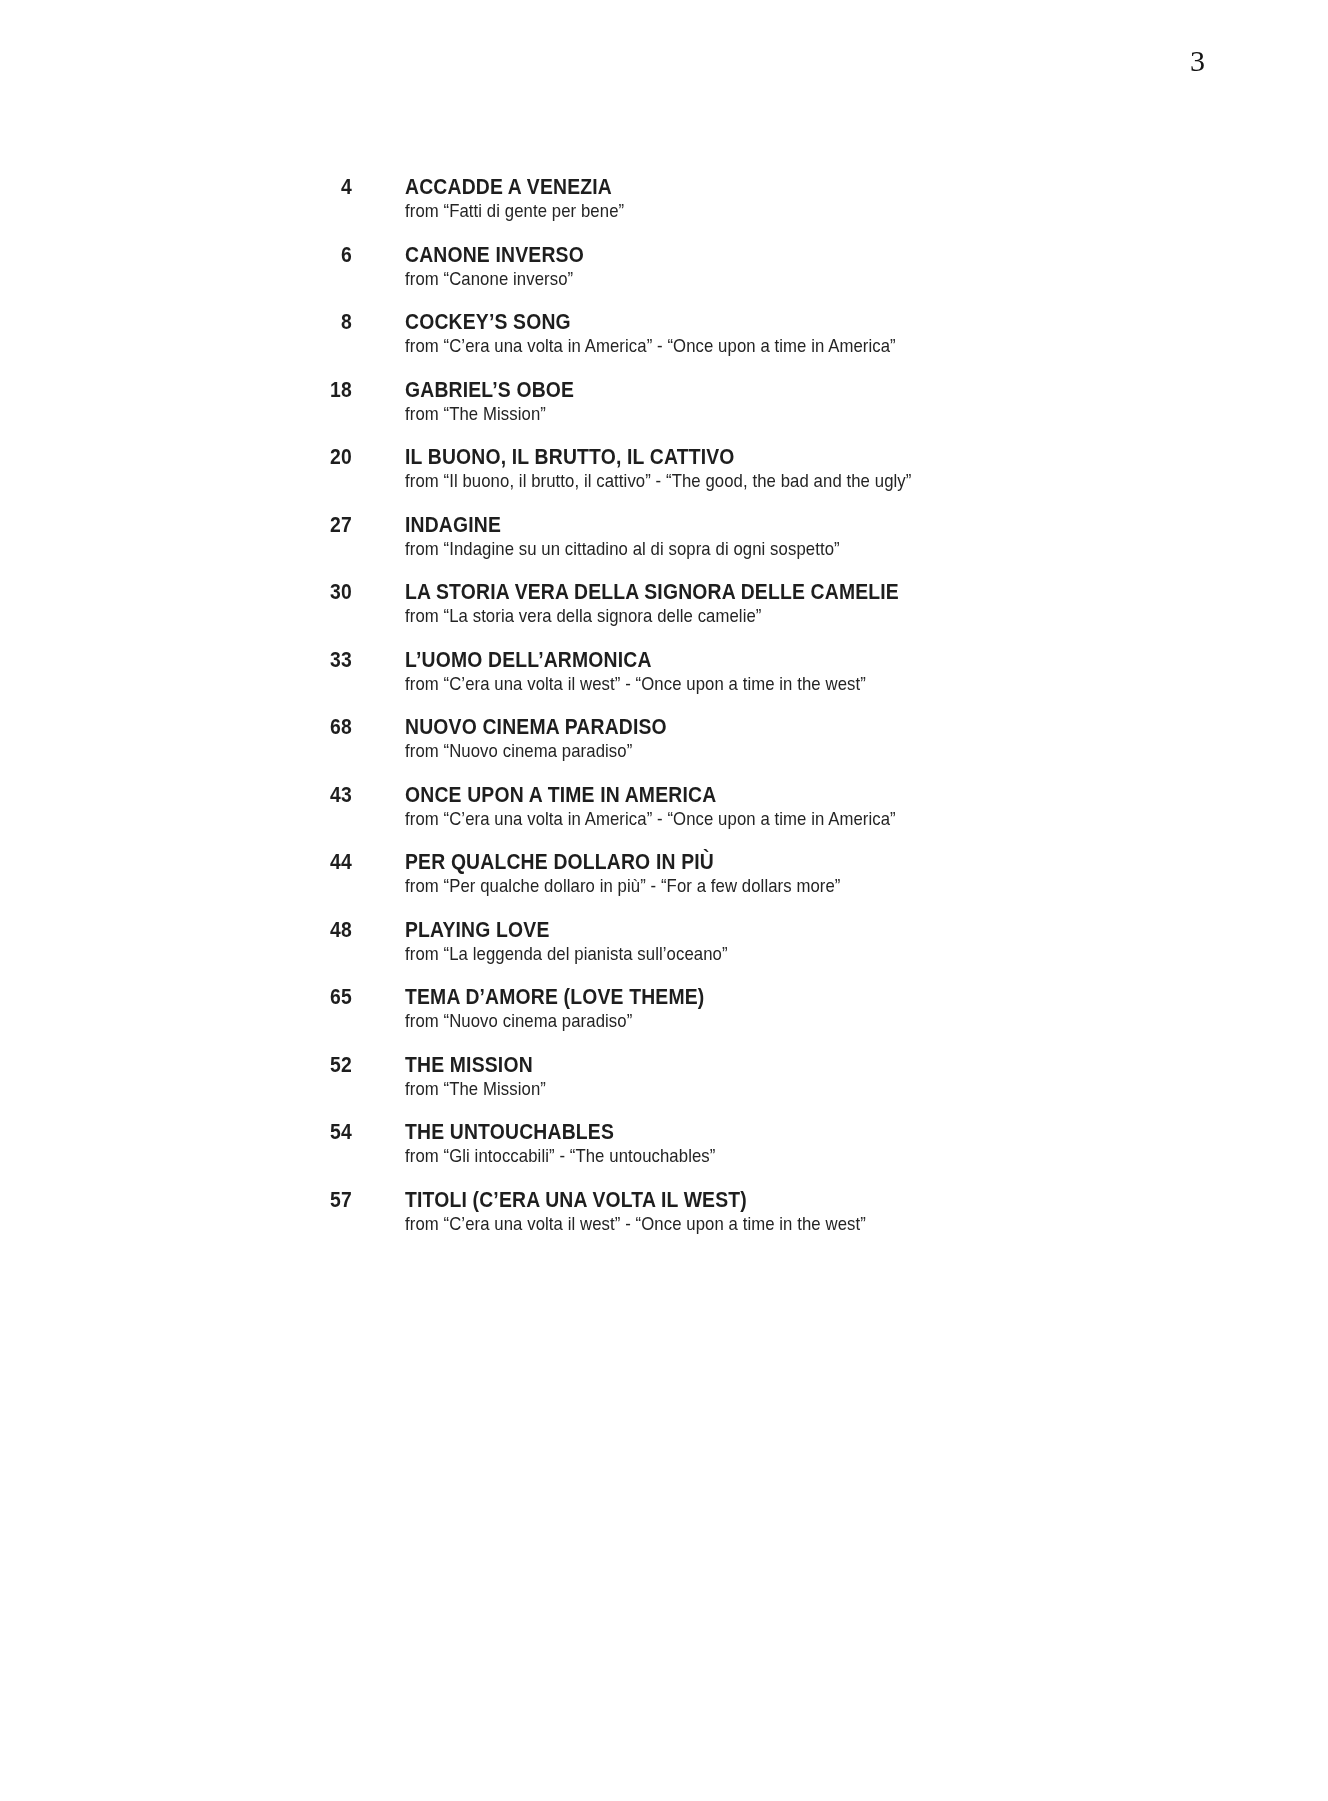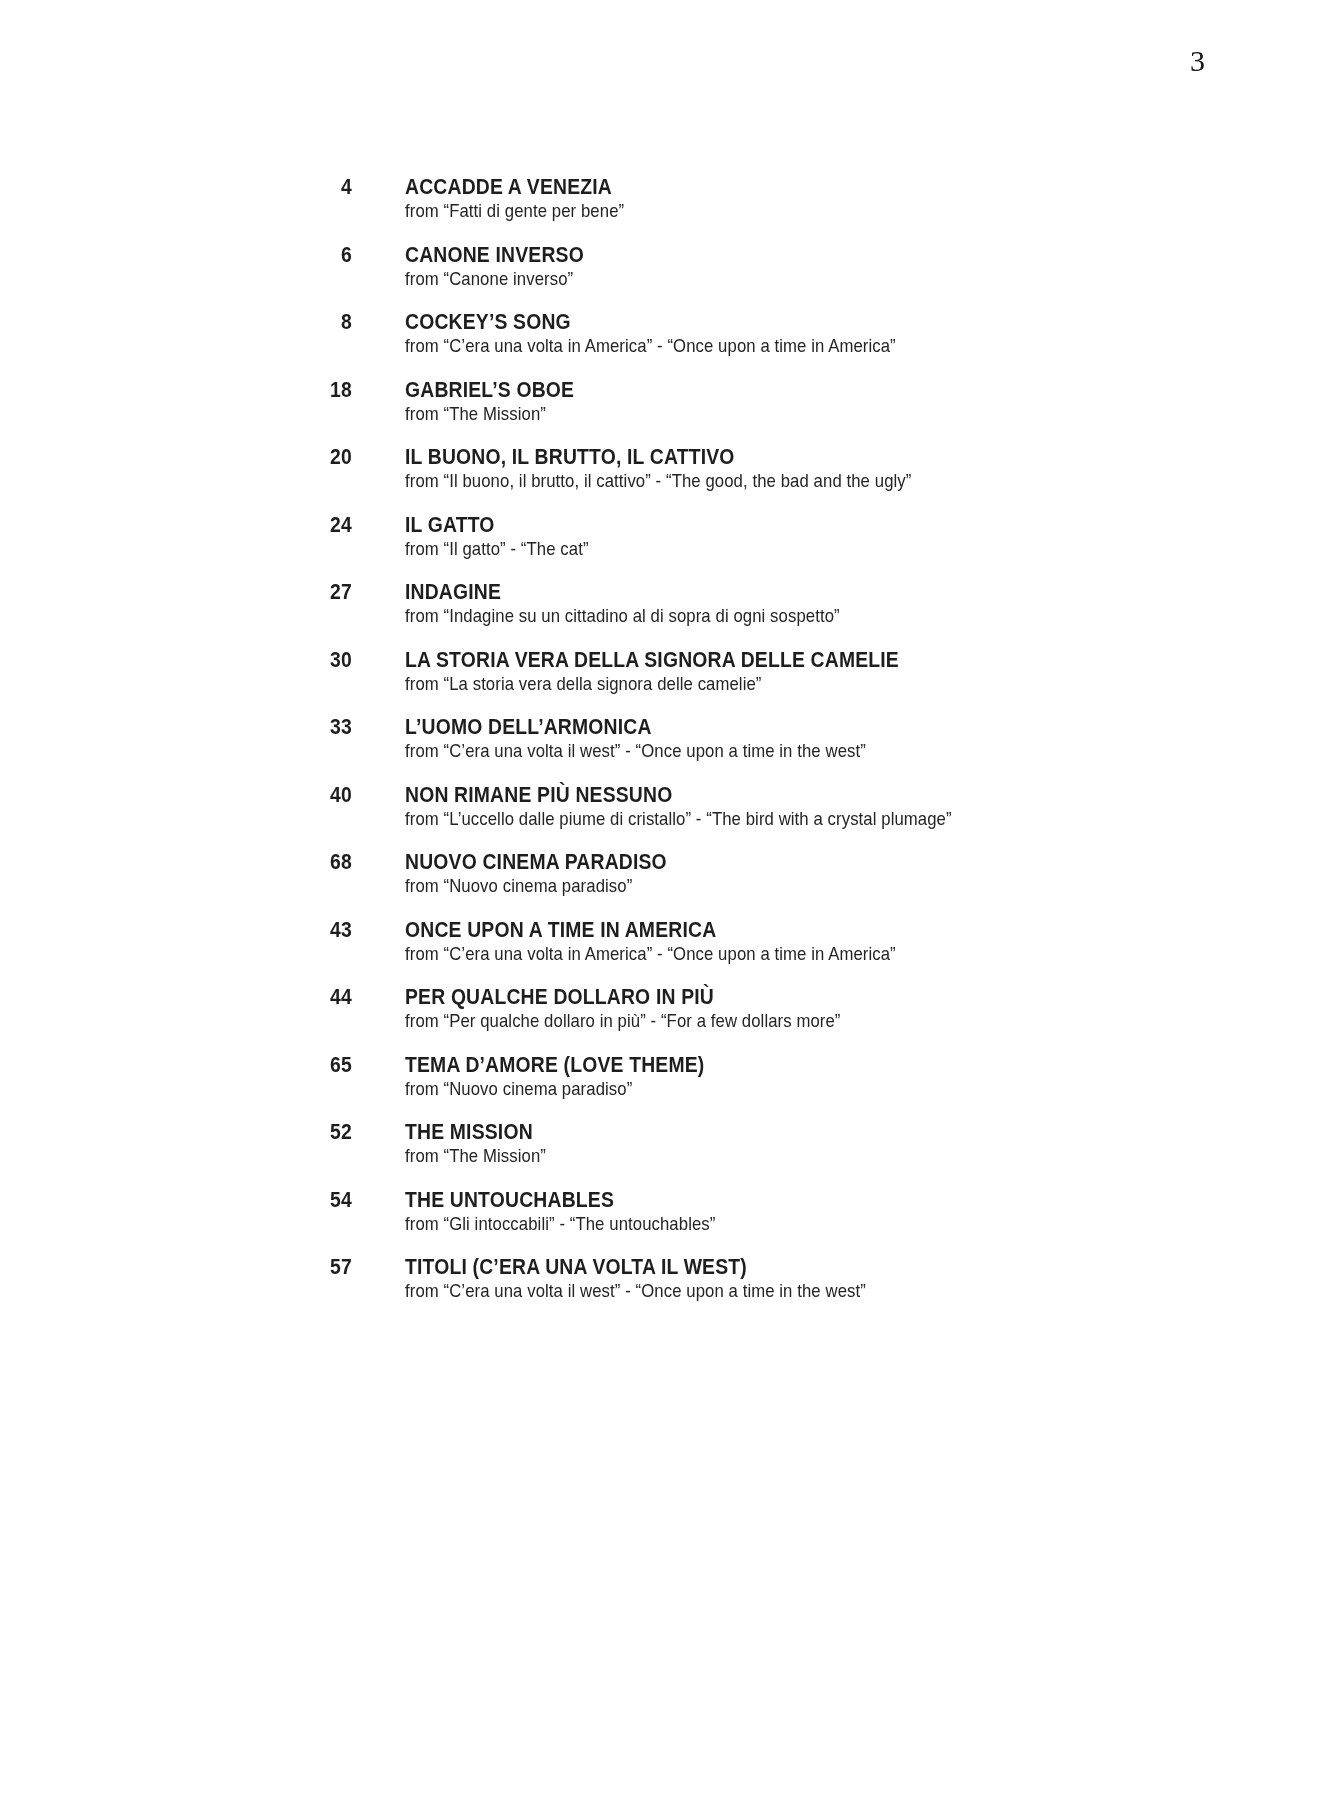--- a/index.html
+++ b/index.html
@@ -111,27 +111,20 @@
 
 
   <div class="entry">
     <div class="num">20</div>
     <div class="text">
       <div class="title">IL BUONO, IL BRUTTO, IL CATTIVO</div>
       <div class="source">from “Il buono, il brutto, il cattivo” - “The good, the bad and the ugly”</div>
     </div>
   </div>
 
-  <div class="entry">
-    <div class="num">24</div>
-    <div class="text">
-      <div class="title">IL GATTO</div>
-      <div class="source">from “Il gatto” - “The cat”</div>
-    </div>
-  </div>
 
   <div class="entry">
     <div class="num">27</div>
     <div class="text">
       <div class="title">INDAGINE</div>
       <div class="source">from “Indagine su un cittadino al di sopra di ogni sospetto”</div>
     </div>
   </div>
 
   <div class="entry">
@@ -144,27 +137,20 @@
 
   <div class="entry">
     <div class="num">33</div>
     <div class="text">
       <div class="title">L’UOMO DELL’ARMONICA</div>
       <div class="source">from “C’era una volta il west” - “Once upon a time in the west”</div>
     </div>
   </div>
 
 
-  <div class="entry">
-    <div class="num">40</div>
-    <div class="text">
-      <div class="title">NON RIMANE PIÙ NESSUNO</div>
-      <div class="source">from “L’uccello dalle piume di cristallo” - “The bird with a crystal plumage”</div>
-    </div>
-  </div>
 
   <div class="entry">
     <div class="num">68</div>
     <div class="text">
       <div class="title">NUOVO CINEMA PARADISO</div>
       <div class="source">from “Nuovo cinema paradiso”</div>
     </div>
   </div>
 
   <div class="entry">
@@ -176,20 +162,27 @@
   </div>
 
   <div class="entry">
     <div class="num">44</div>
     <div class="text">
       <div class="title">PER QUALCHE DOLLARO IN PIÙ</div>
       <div class="source">from “Per qualche dollaro in più” - “For a few dollars more”</div>
     </div>
   </div>
 
+  <div class="entry">
+    <div class="num">48</div>
+    <div class="text">
+      <div class="title">PLAYING LOVE</div>
+      <div class="source">from “La leggenda del pianista sull’oceano”</div>
+    </div>
+  </div>
 
   <div class="entry">
     <div class="num">65</div>
     <div class="text">
       <div class="title">TEMA D’AMORE (LOVE THEME)</div>
       <div class="source">from “Nuovo cinema paradiso”</div>
     </div>
   </div>
 
   <div class="entry">

